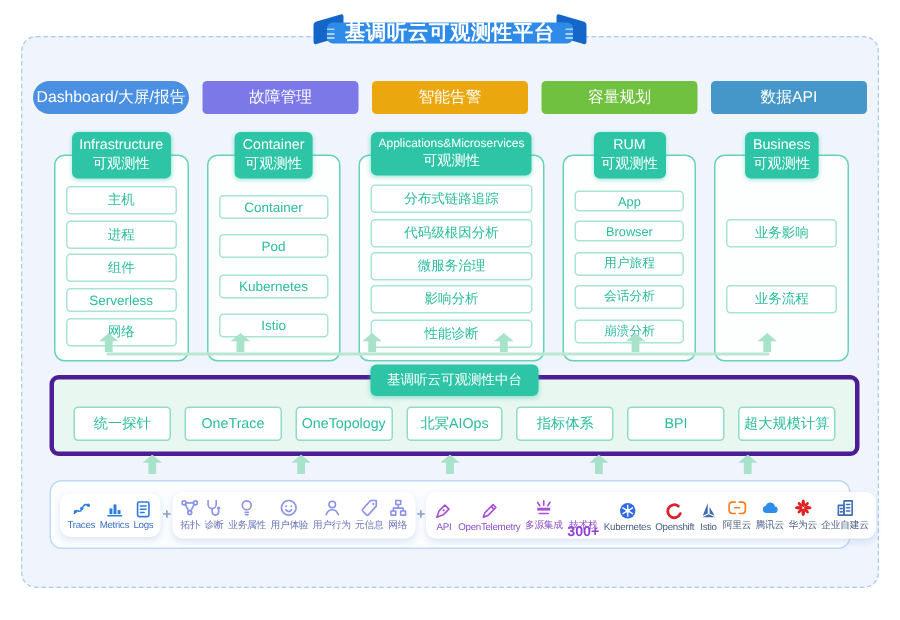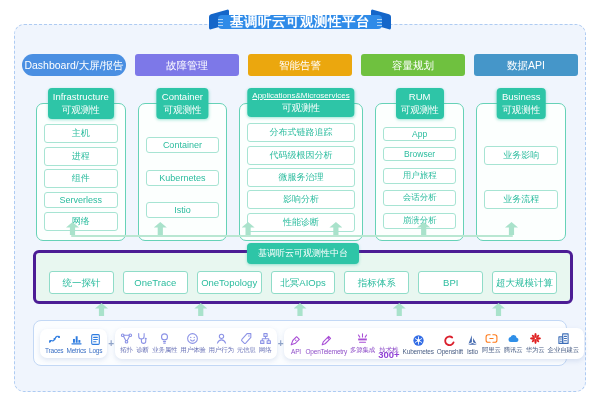--- a/index.html
+++ b/index.html
@@ -20,21 +20,21 @@
   
   .bars{position:absolute;left:22px;top:54px;width:556px;display:flex;gap:9px;}
   .bar{flex:1;height:22px;line-height:22px;border-radius:3px;color:#fff;font-size:10.5px;text-align:center;white-space:nowrap;}
   
   .cols{position:absolute;left:36px;top:88px;width:530px;display:flex;gap:12px;}
   .col{position:relative;flex:1;}
   .col.wide{flex:1.38;}
   .col-head{position:absolute;top:0;left:50%;transform:translateX(-50%);z-index:2;background:#2EC5A7;
     color:#fff;border-radius:4px;text-align:center;font-size:9.5px;line-height:1.32;padding:3px 5px;
     white-space:nowrap;box-shadow:0 1px 3px rgba(46,197,167,.45);}
-  .col-head .sm{font-size:8px;text-decoration:underline;}
+  .col-head .sm{font-size:8px;}
   .col-body{margin-top:15px;height:113px;border:1px solid #66D2B7;border-radius:7px;background:#FCFFFE;
     padding:17px 7px 6px;display:flex;flex-direction:column;justify-content:space-evenly;box-sizing:content-box;}
   .cell{border:1px solid #A7E4D3;background:#fff;color:#2BBC9E;border-radius:3px;font-size:9px;
     text-align:center;padding:2px 0;margin:1px 0;white-space:nowrap;}
   .cell.tight{padding:1px 0;font-size:8.5px;}
   
   .arr{width:13px;height:13px;background:#A9E2CB;
     clip-path:polygon(50% 0,100% 42%,70% 42%,70% 100%,30% 100%,30% 42%,0 42%);}
   .arrows-top{position:absolute;left:66px;top:222px;width:452px;height:15px;display:flex;
     justify-content:space-between;align-items:flex-start;}
@@ -102,20 +102,21 @@
       </div>
     </div>
 
     <div class="col">
       <div class="col-head">
         <div>Container</div>
         <div>可观测性</div>
       </div>
       <div class="col-body">
         <div class="cell">Container</div>
+        <div class="cell">Pod</div>
         <div class="cell">Kubernetes</div>
         <div class="cell">Istio</div>
       </div>
     </div>
 
     <div class="col wide">
       <div class="col-head">
         <div class="sm">Applications&amp;Microservices</div>
         <div>可观测性</div>
       </div>

